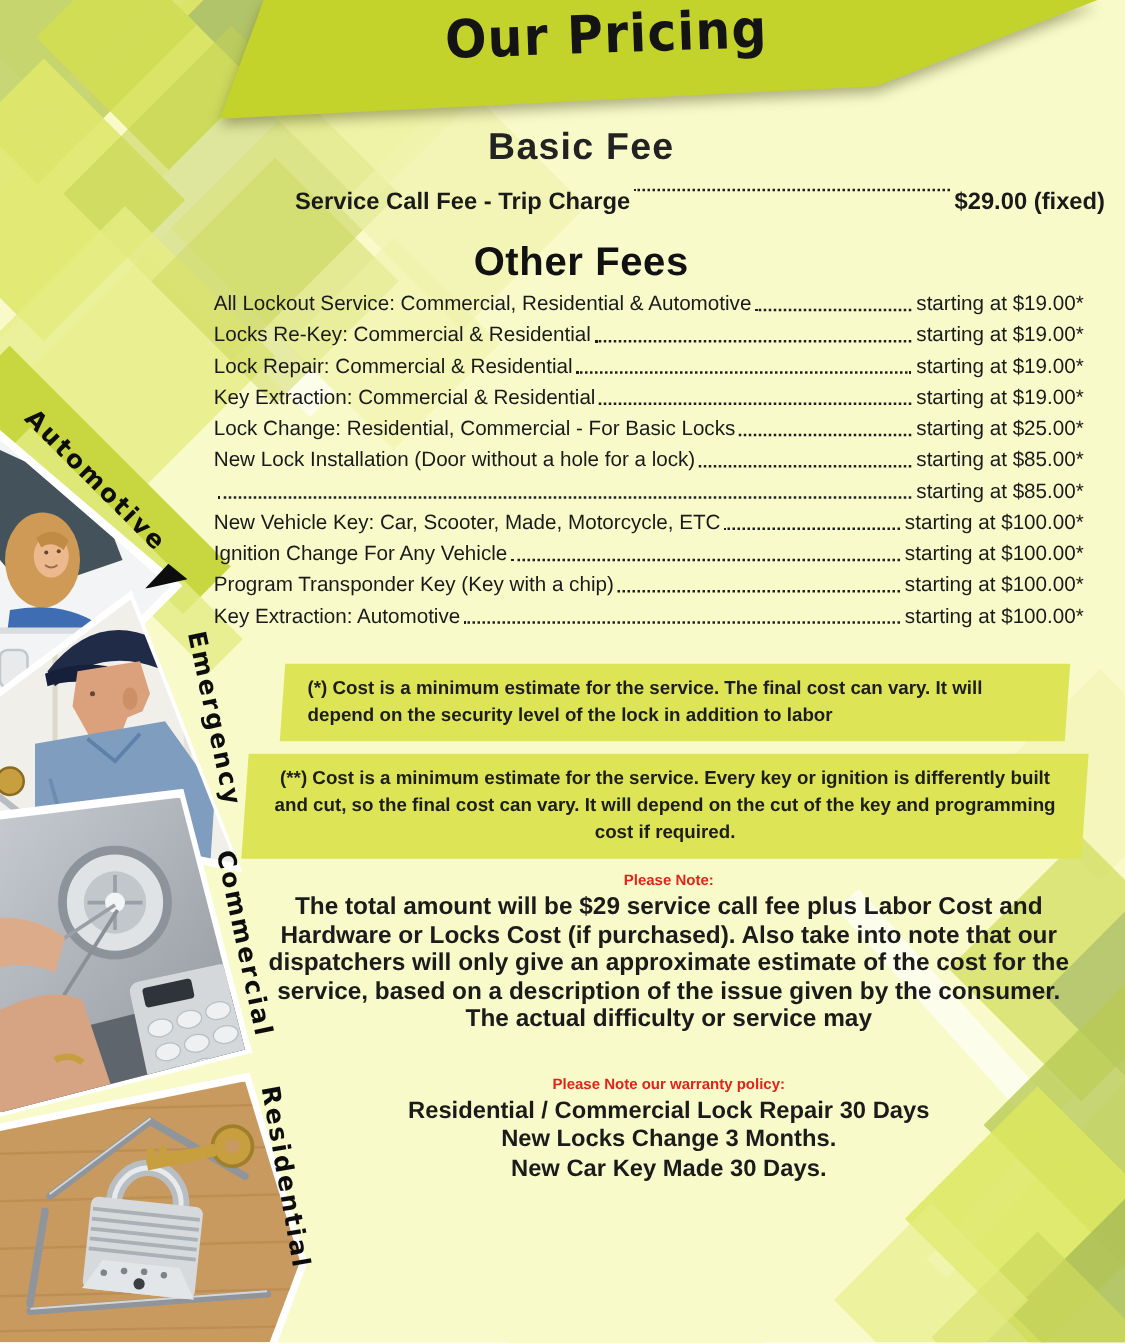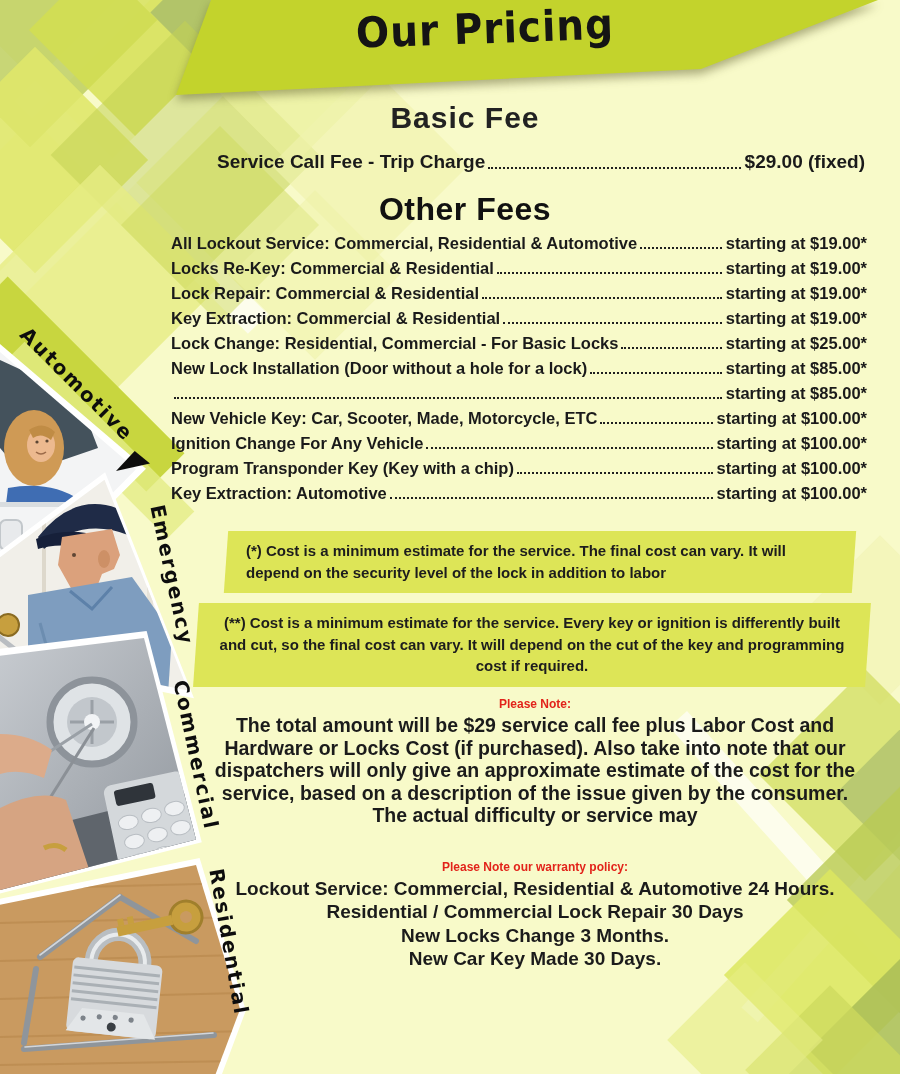--- a/index.html
+++ b/index.html
@@ -23,24 +23,24 @@
   .banner-title{
     position:absolute;left:340px;top:6px;width:290px;text-align:center;
     font-family:"DejaVu Sans",sans-serif;font-weight:700;font-size:39px;
     letter-spacing:1px;color:#141414;transform:rotate(-2deg) scaleY(1.08);
   }
   
   .h-basic{position:absolute;left:0;top:101px;width:930px;text-align:center;z-index:5;
     font-size:30px;font-weight:700;letter-spacing:1px;color:#222;}
   .h-other{position:absolute;left:0;top:191px;width:930px;text-align:center;z-index:5;
     font-size:32px;font-weight:700;letter-spacing:.5px;color:#111;}
-  .basic-row{position:absolute;left:217px;top:151px;width:648px;z-index:5;
-    display:flex;align-items:flex-end;font-size:19px;font-weight:700;}
+  .basic-row{position:absolute;left:236px;top:151px;width:648px;z-index:5;
+    display:flex;align-items:flex-start;font-size:19px;font-weight:700;}
   .fee-list{position:absolute;left:171px;top:228px;width:696px;z-index:5;}
-  .fee-row{display:flex;align-items:flex-end;height:25px;font-size:16.5px;font-weight:700;}
+  .fee-row{display:flex;align-items:flex-end;height:25px;font-size:16.5px;font-weight:400;}
   .fee-label,.fee-price{white-space:nowrap;}
   .leader{flex:1;border-bottom:2.4px dotted #1f1f1f;margin:0 4px 4px 3px;}
   
   .note-box{position:absolute;background:#dde557;z-index:5;transform:skewX(-4deg);}
   .note1{left:226px;top:531px;width:590px;padding:9px 18px 10px 20px;}
   .note2{left:196px;top:603px;width:636px;padding:9px 18px 10px 18px;text-align:center;}
   .note-inner{transform:skewX(4deg);font-size:15px;font-weight:700;line-height:21.5px;color:#1d1d1d;}
   
   .pn-block{position:absolute;left:205px;top:697px;width:660px;text-align:center;z-index:5;}
   .wr-block{position:absolute;left:195px;top:860px;width:680px;text-align:center;z-index:5;}
@@ -330,20 +330,19 @@
   </div>
 
   <div class="pn-block">
     <div class="red-head">Please Note:</div>
     <div class="pn-body">The total amount will be $29 service call fee plus Labor Cost and Hardware or Locks Cost (if purchased). Also take into note that our dispatchers will only give an approximate estimate of the cost for the service, based on a description of the issue given by the consumer. The actual difficulty or service may</div>
   </div>
 
   <div class="wr-block">
     <div class="red-head">Please Note our warranty policy:</div>
     <div id="warranty-lines">
-        <div class="w-line">Lockout Service: Commercial, Residential &amp; Automotive 24 Hours.</div>
         <div class="w-line">Residential / Commercial Lock Repair 30 Days</div>
         <div class="w-line">New Locks Change 3 Months.</div>
         <div class="w-line">New Car Key Made 30 Days.</div>
       </div>
   </div>
 
 </div>
 
 </body></html>

